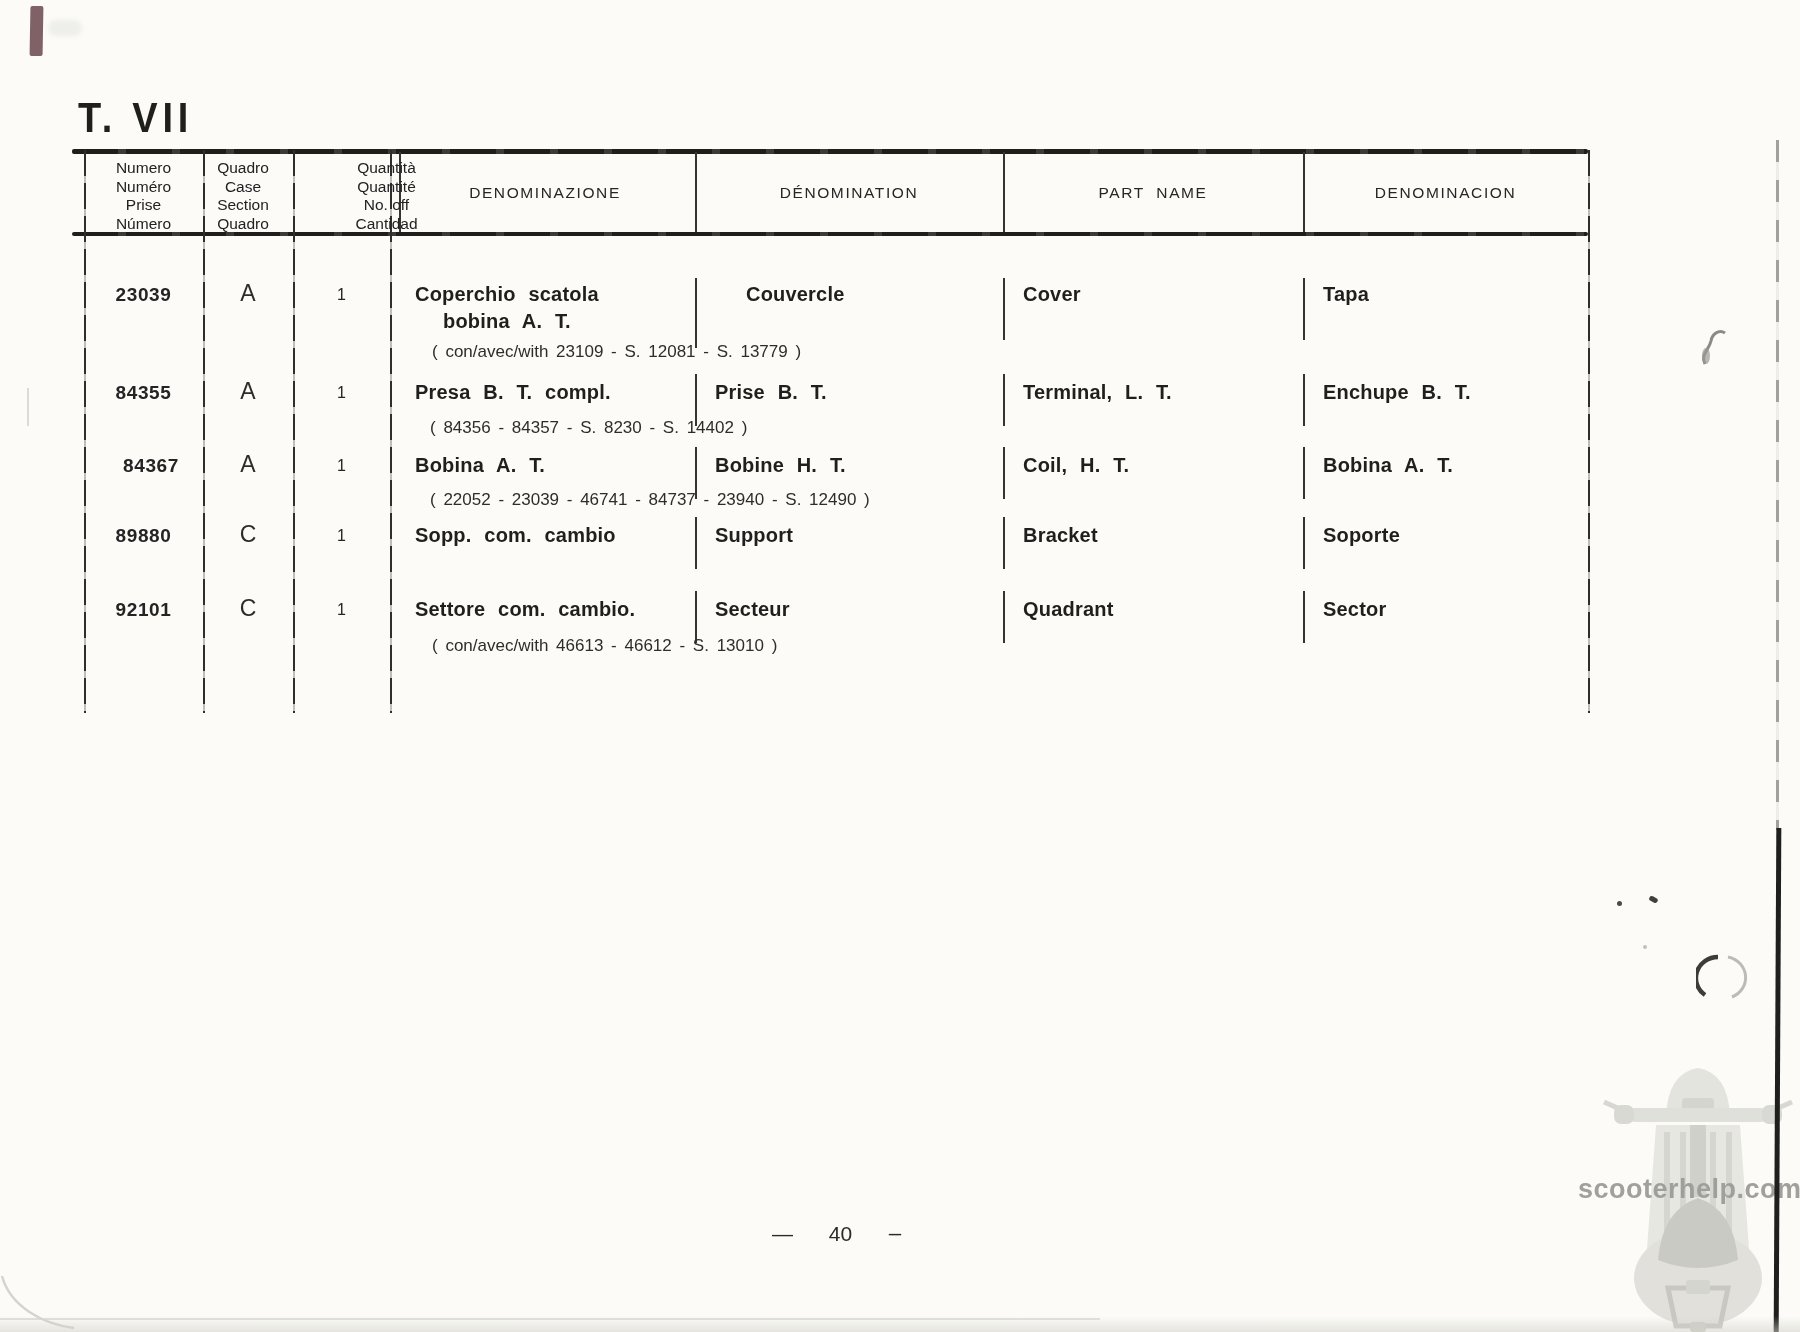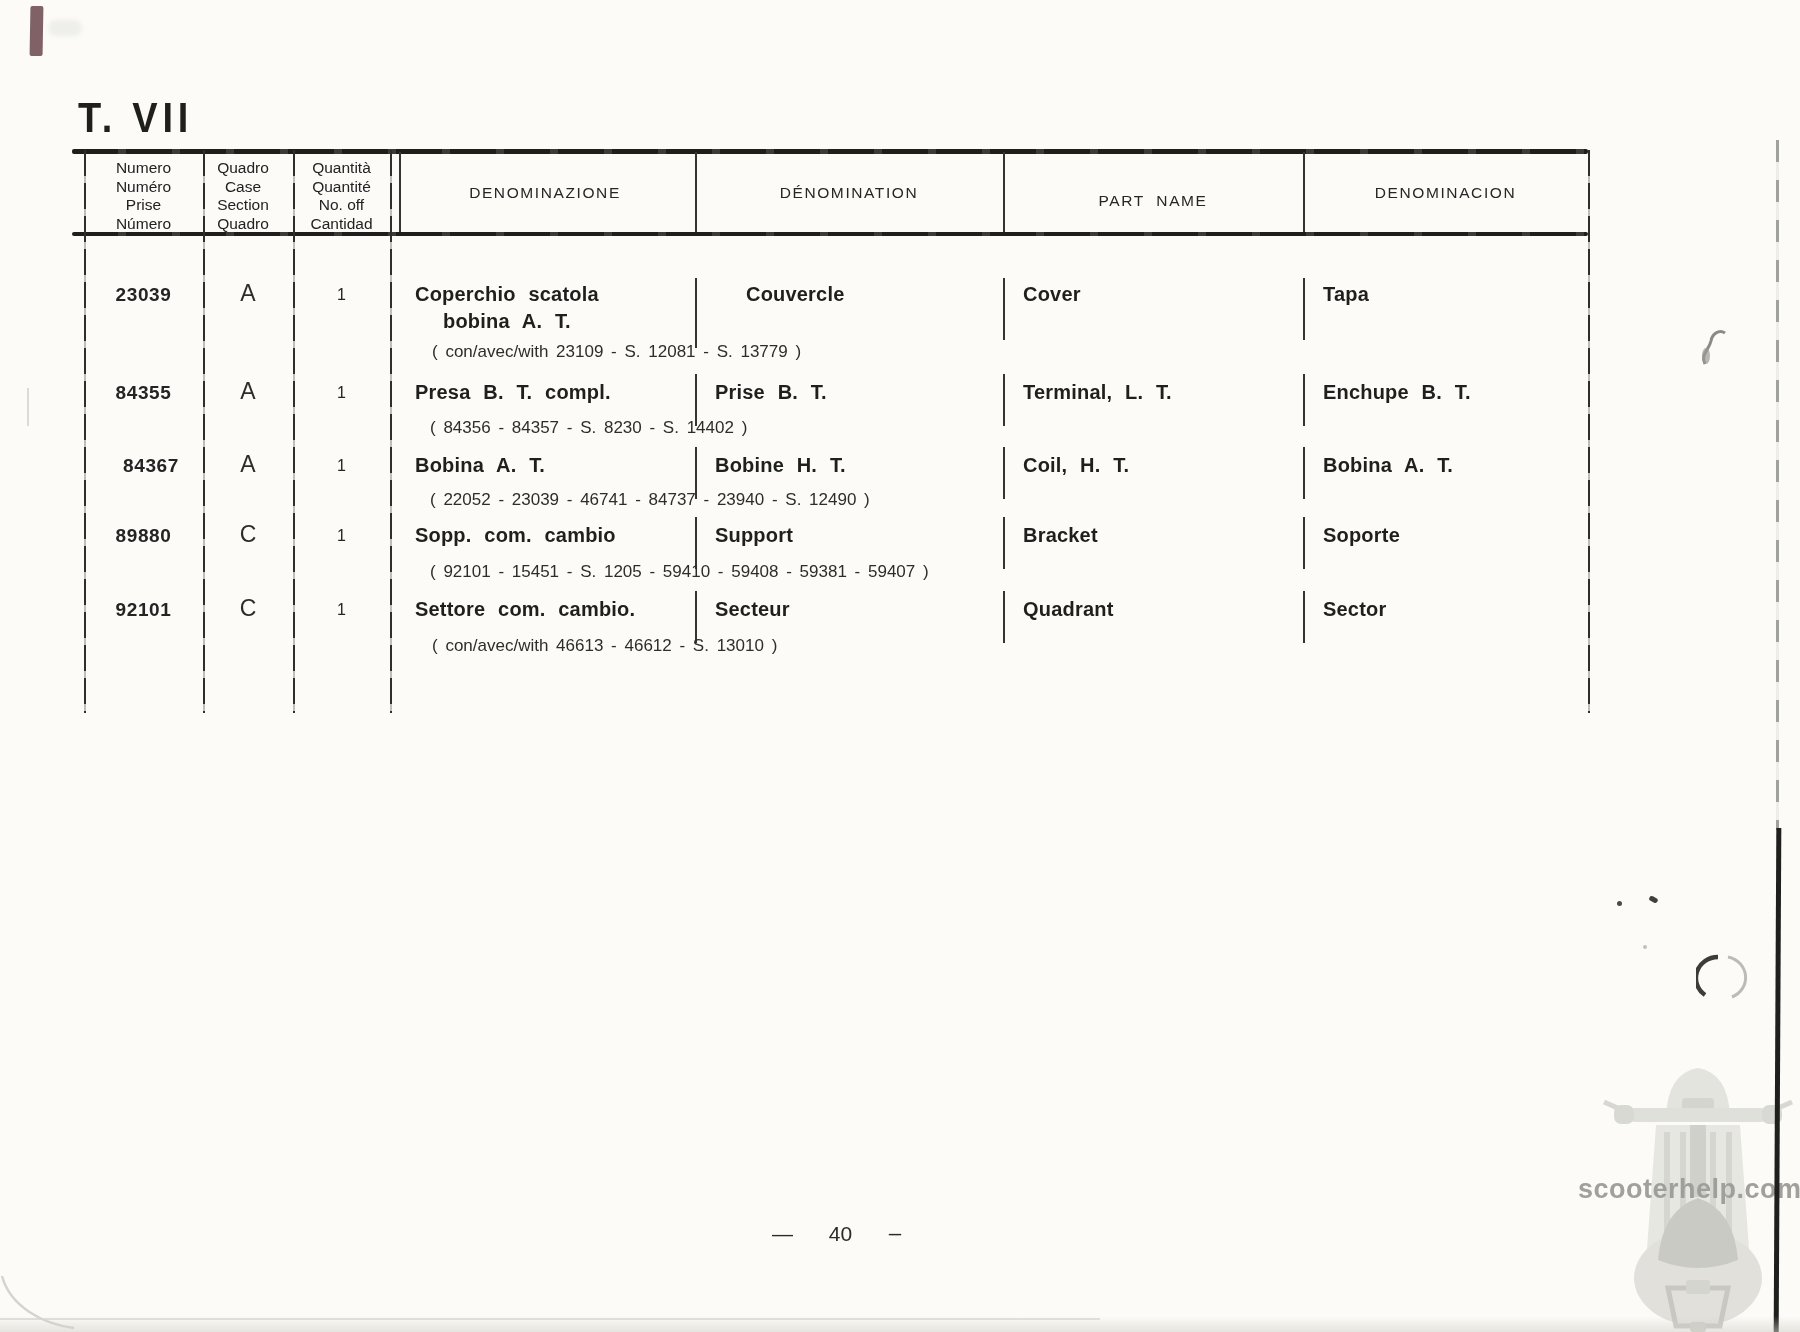--- a/index.html
+++ b/index.html
@@ -60,29 +60,29 @@
     <div>Numéro</div>
     <div>Prise</div>
     <div>Número</div>
   </div>
   <div class="abs hsm" style="left:203px;top:159px;width:80px;">
     <div>Quadro</div>
     <div>Case</div>
     <div>Section</div>
     <div>Quadro</div>
   </div>
-  <div class="abs hsm" style="left:293px;top:159px;width:97px;">
+  <div class="abs hsm" style="left:293px;top:159px;width:97px;padding-left:45px;">
     <div>Quantità</div>
     <div>Quantité</div>
     <div>No. off</div>
     <div>Cantidad</div>
   </div>
   <div class="abs hcaps" style="left:400px;top:184px;width:290px;text-align:center;">DENOMINAZIONE</div>
   <div class="abs hcaps" style="left:700px;top:184px;width:298px;">DÉNOMINATION</div>
-  <div class="abs hcaps" style="left:1008px;top:192px;width:290px;">PART NAME</div>
+  <div class="abs hcaps" style="left:1008px;top:184px;width:290px;">PART NAME</div>
   <div class="abs hcaps" style="left:1308px;top:184px;width:275px;">DENOMINACION</div>
 
   <div class="vseg" style="left:695px;top:278px;height:70px;"></div>
   <div class="vseg" style="left:1003px;top:278px;height:62px;"></div>
   <div class="vseg" style="left:1303px;top:278px;height:62px;"></div>
   <div class="vseg" style="left:695px;top:374px;height:52px;"></div>
   <div class="vseg" style="left:1003px;top:374px;height:52px;"></div>
   <div class="vseg" style="left:1303px;top:374px;height:52px;"></div>
   <div class="vseg" style="left:695px;top:447px;height:52px;"></div>
   <div class="vseg" style="left:1003px;top:447px;height:52px;"></div>
@@ -119,21 +119,20 @@
   <div class="abs pname" style="left:415px;top:454px;">Bobina A. T.</div>
   <div class="abs pnote" style="left:430px;top:490px;">( 22052 - 23039 - 46741 - 84737 - 23940 - S. 12490 )</div>
   <div class="abs pname" style="left:715px;top:454px;">Bobine H. T.</div>
   <div class="abs pname" style="left:1023px;top:454px;">Coil, H. T.</div>
   <div class="abs pname" style="left:1323px;top:454px;">Bobina A. T.</div>
 
   <div class="abs num" style="left:84px;top:525px;width:119px;">89880</div>
   <div class="abs sec" style="left:203px;top:521px;width:90px;">C</div>
   <div class="abs qty" style="left:293px;top:527px;width:97px;">1</div>
   <div class="abs pname" style="left:415px;top:524px;">Sopp. com. cambio</div>
-  <div class="abs pnote" style="left:430px;top:562px;">( 92101 - 15451 - S. 1205 - 59410 - 59408 - 59381 - 59407 )</div>
   <div class="abs pname" style="left:715px;top:524px;">Support</div>
   <div class="abs pname" style="left:1023px;top:524px;">Bracket</div>
   <div class="abs pname" style="left:1323px;top:524px;">Soporte</div>
 
   <div class="abs num" style="left:84px;top:599px;width:119px;">92101</div>
   <div class="abs sec" style="left:203px;top:595px;width:90px;">C</div>
   <div class="abs qty" style="left:293px;top:601px;width:97px;">1</div>
   <div class="abs pname" style="left:415px;top:598px;">Settore com. cambio.</div>
   <div class="abs pnote" style="left:432px;top:636px;">( con/avec/with 46613 - 46612 - S. 13010 )</div>
   <div class="abs pname" style="left:715px;top:598px;">Secteur</div>

